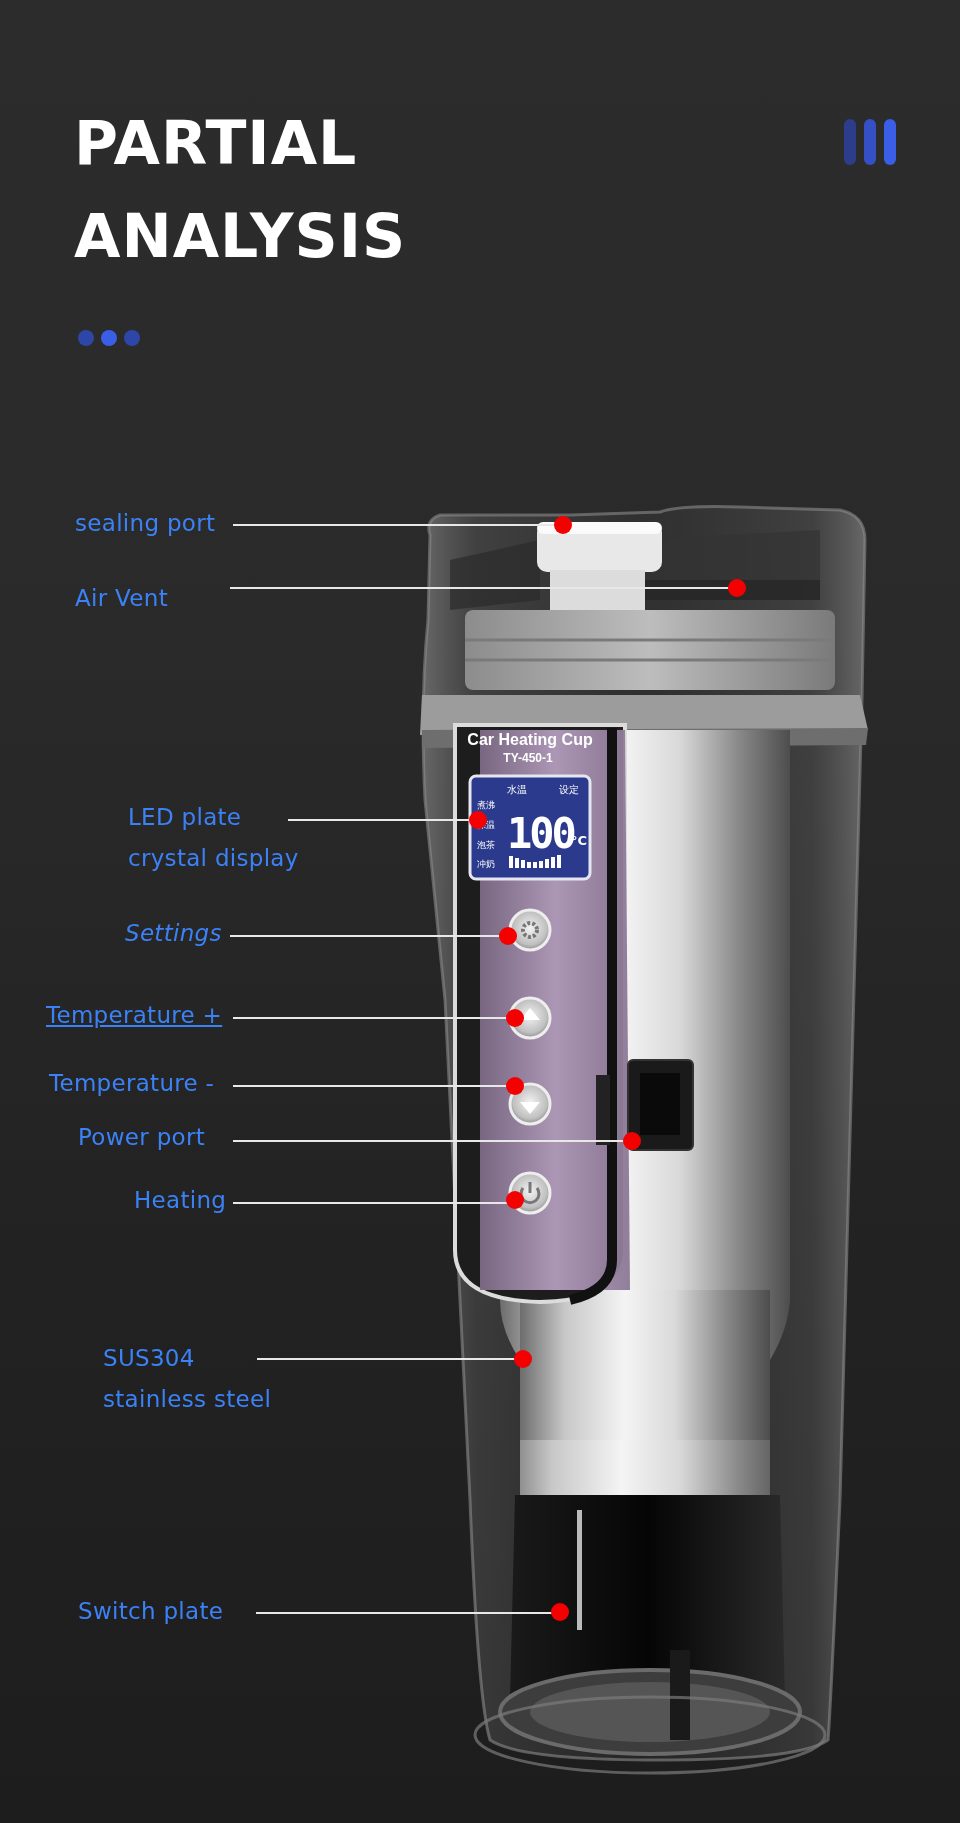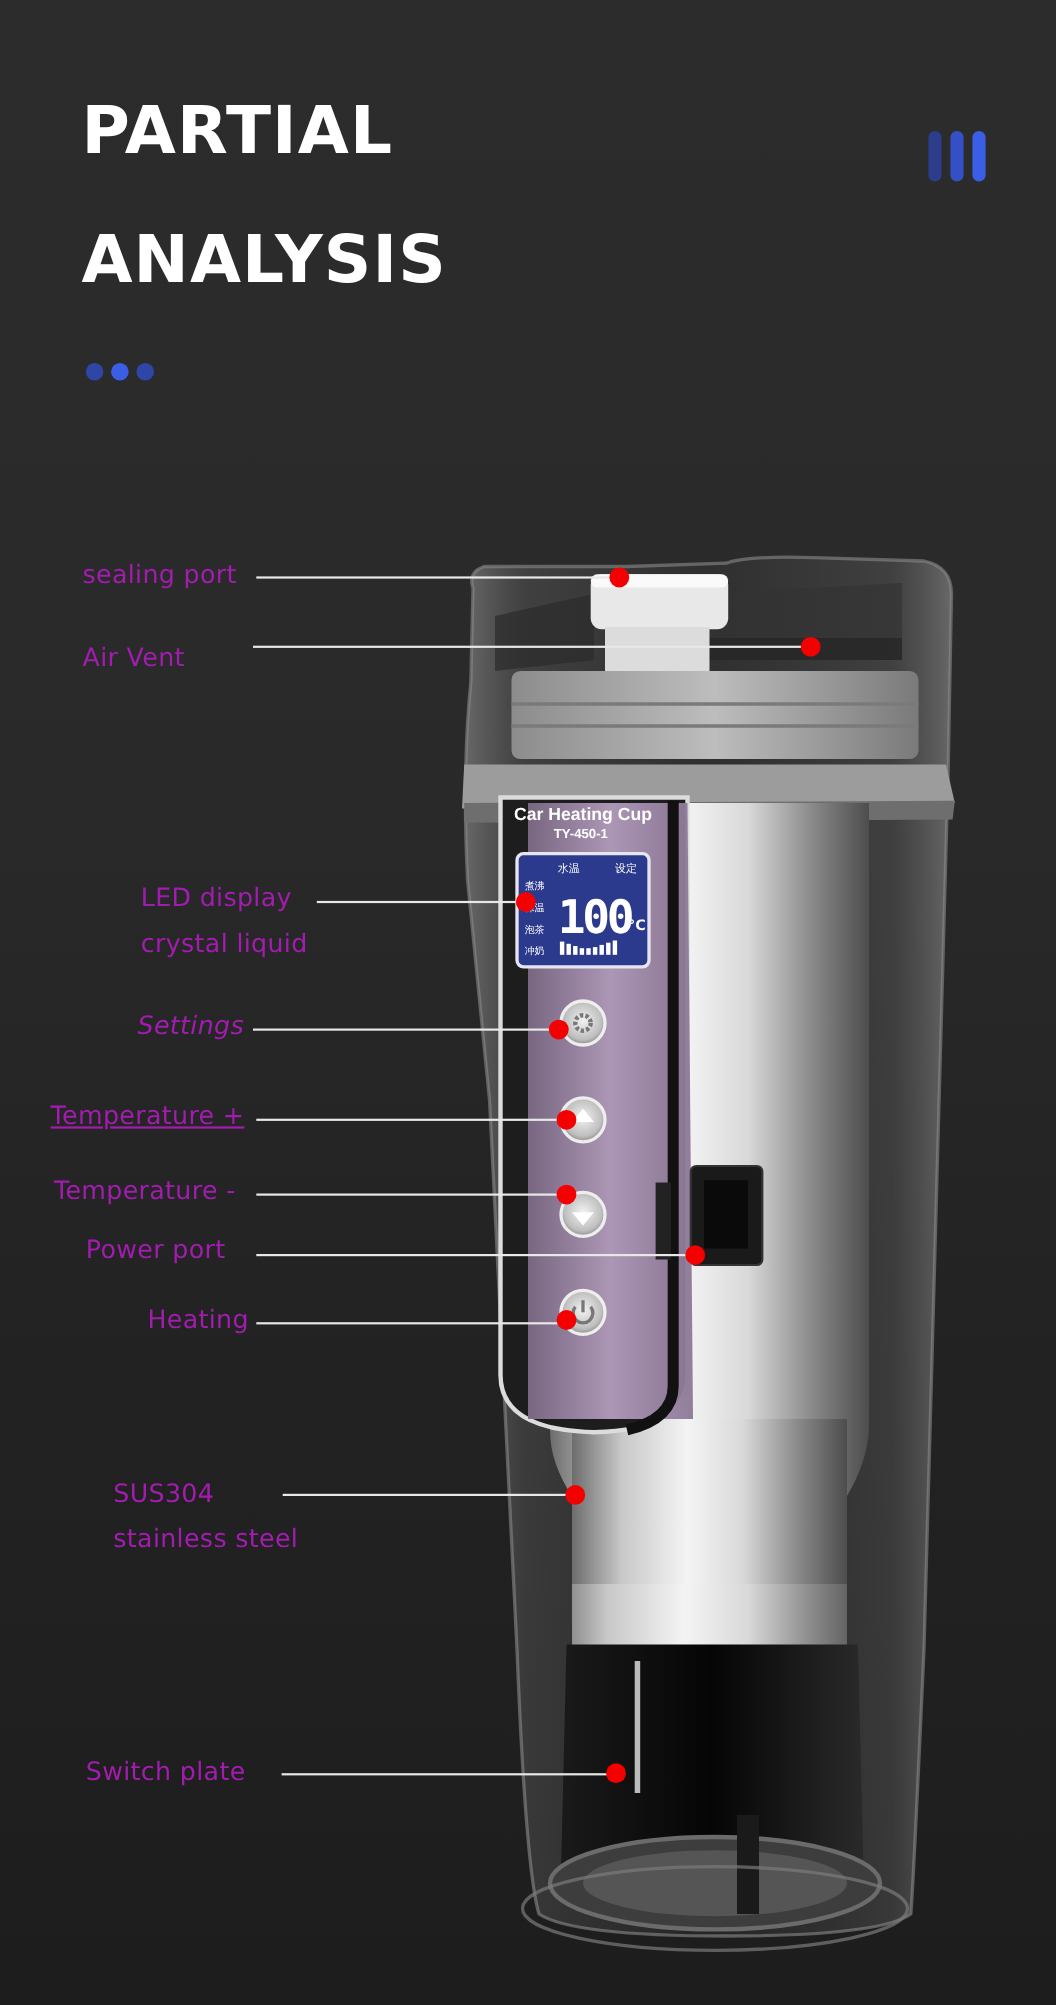--- a/index.html
+++ b/index.html
@@ -17,30 +17,30 @@
   .bars { position:absolute; left:844px; top:119px; width:56px; height:46px; display:flex; gap:8px; }
   .bar { width:12px; height:46px; border-radius:6px; }
   .dots { position:absolute; left:78px; top:330px; display:flex; gap:7px; }
   .dot { width:16px; height:16px; border-radius:50%; }
 
   
   .product { position:absolute; left:0; top:0; width:960px; height:1823px; }
 
   .label {
     position:absolute; font-family:"DejaVu Sans", sans-serif; font-size:23px;
-    color:#a21caf; line-height:1; white-space:nowrap; letter-spacing:0.3px;
+    color:#3b82f6; line-height:1; white-space:nowrap; letter-spacing:0.3px;
   }
   .label .l2 { display:block; margin-top:18px; }
   .leader { position:absolute; height:2px; background:#e8e8e8; }
   .marker { position:absolute; width:18px; height:18px; border-radius:50%; background:#f40000; margin:-9px 0 0 -9px; }
 </style>
 </head>
 <body>
 
-<h1 class="title" style="top:89px;">PARTIAL</h1>
+<h1 class="title" style="top:113px;">PARTIAL</h1>
 <h1 class="title" style="top:206px;">ANALYSIS</h1>
 
 <div class="bars">
   <div class="bar" style="background:#2c3d8c;"></div>
   <div class="bar" style="background:#3550c4;"></div>
   <div class="bar" style="background:#3a5ee6;"></div>
 </div>
 
 <div class="dots">
   <div class="dot" style="background:#2e46a8;"></div>
@@ -161,22 +161,22 @@
 
 <div class="label" style="left:75px; top:512px;">sealing port</div>
 <div class="leader" style="left:233px; top:524px; width:330px;"></div>
 <div class="marker" style="left:563px; top:525px;"></div>
 
 <div class="label" style="left:75px; top:571px;margin-top:16px;">Air Vent</div>
 <div class="leader" style="left:230px; top:587px; width:507px;"></div>
 <div class="marker" style="left:737px; top:588px;"></div>
 
 <div class="label" style="left:128px; top:806px;">
-  <span>LED display</span>
-  <span class="l2">crystal liquid</span>
+  <span>LED plate</span>
+  <span class="l2">crystal display</span>
 </div>
 <div class="leader" style="left:288px; top:819px; width:190px;"></div>
 <div class="marker" style="left:478px; top:820px;"></div>
 
 <div class="label" style="left:125px; top:922px;font-style:italic;">Settings</div>
 <div class="leader" style="left:230px; top:935px; width:278px;"></div>
 <div class="marker" style="left:508px; top:936px;"></div>
 
 <div class="label" style="left:46px; top:1004px;text-decoration:underline;">Temperature +</div>
 <div class="leader" style="left:233px; top:1017px; width:282px;"></div>

